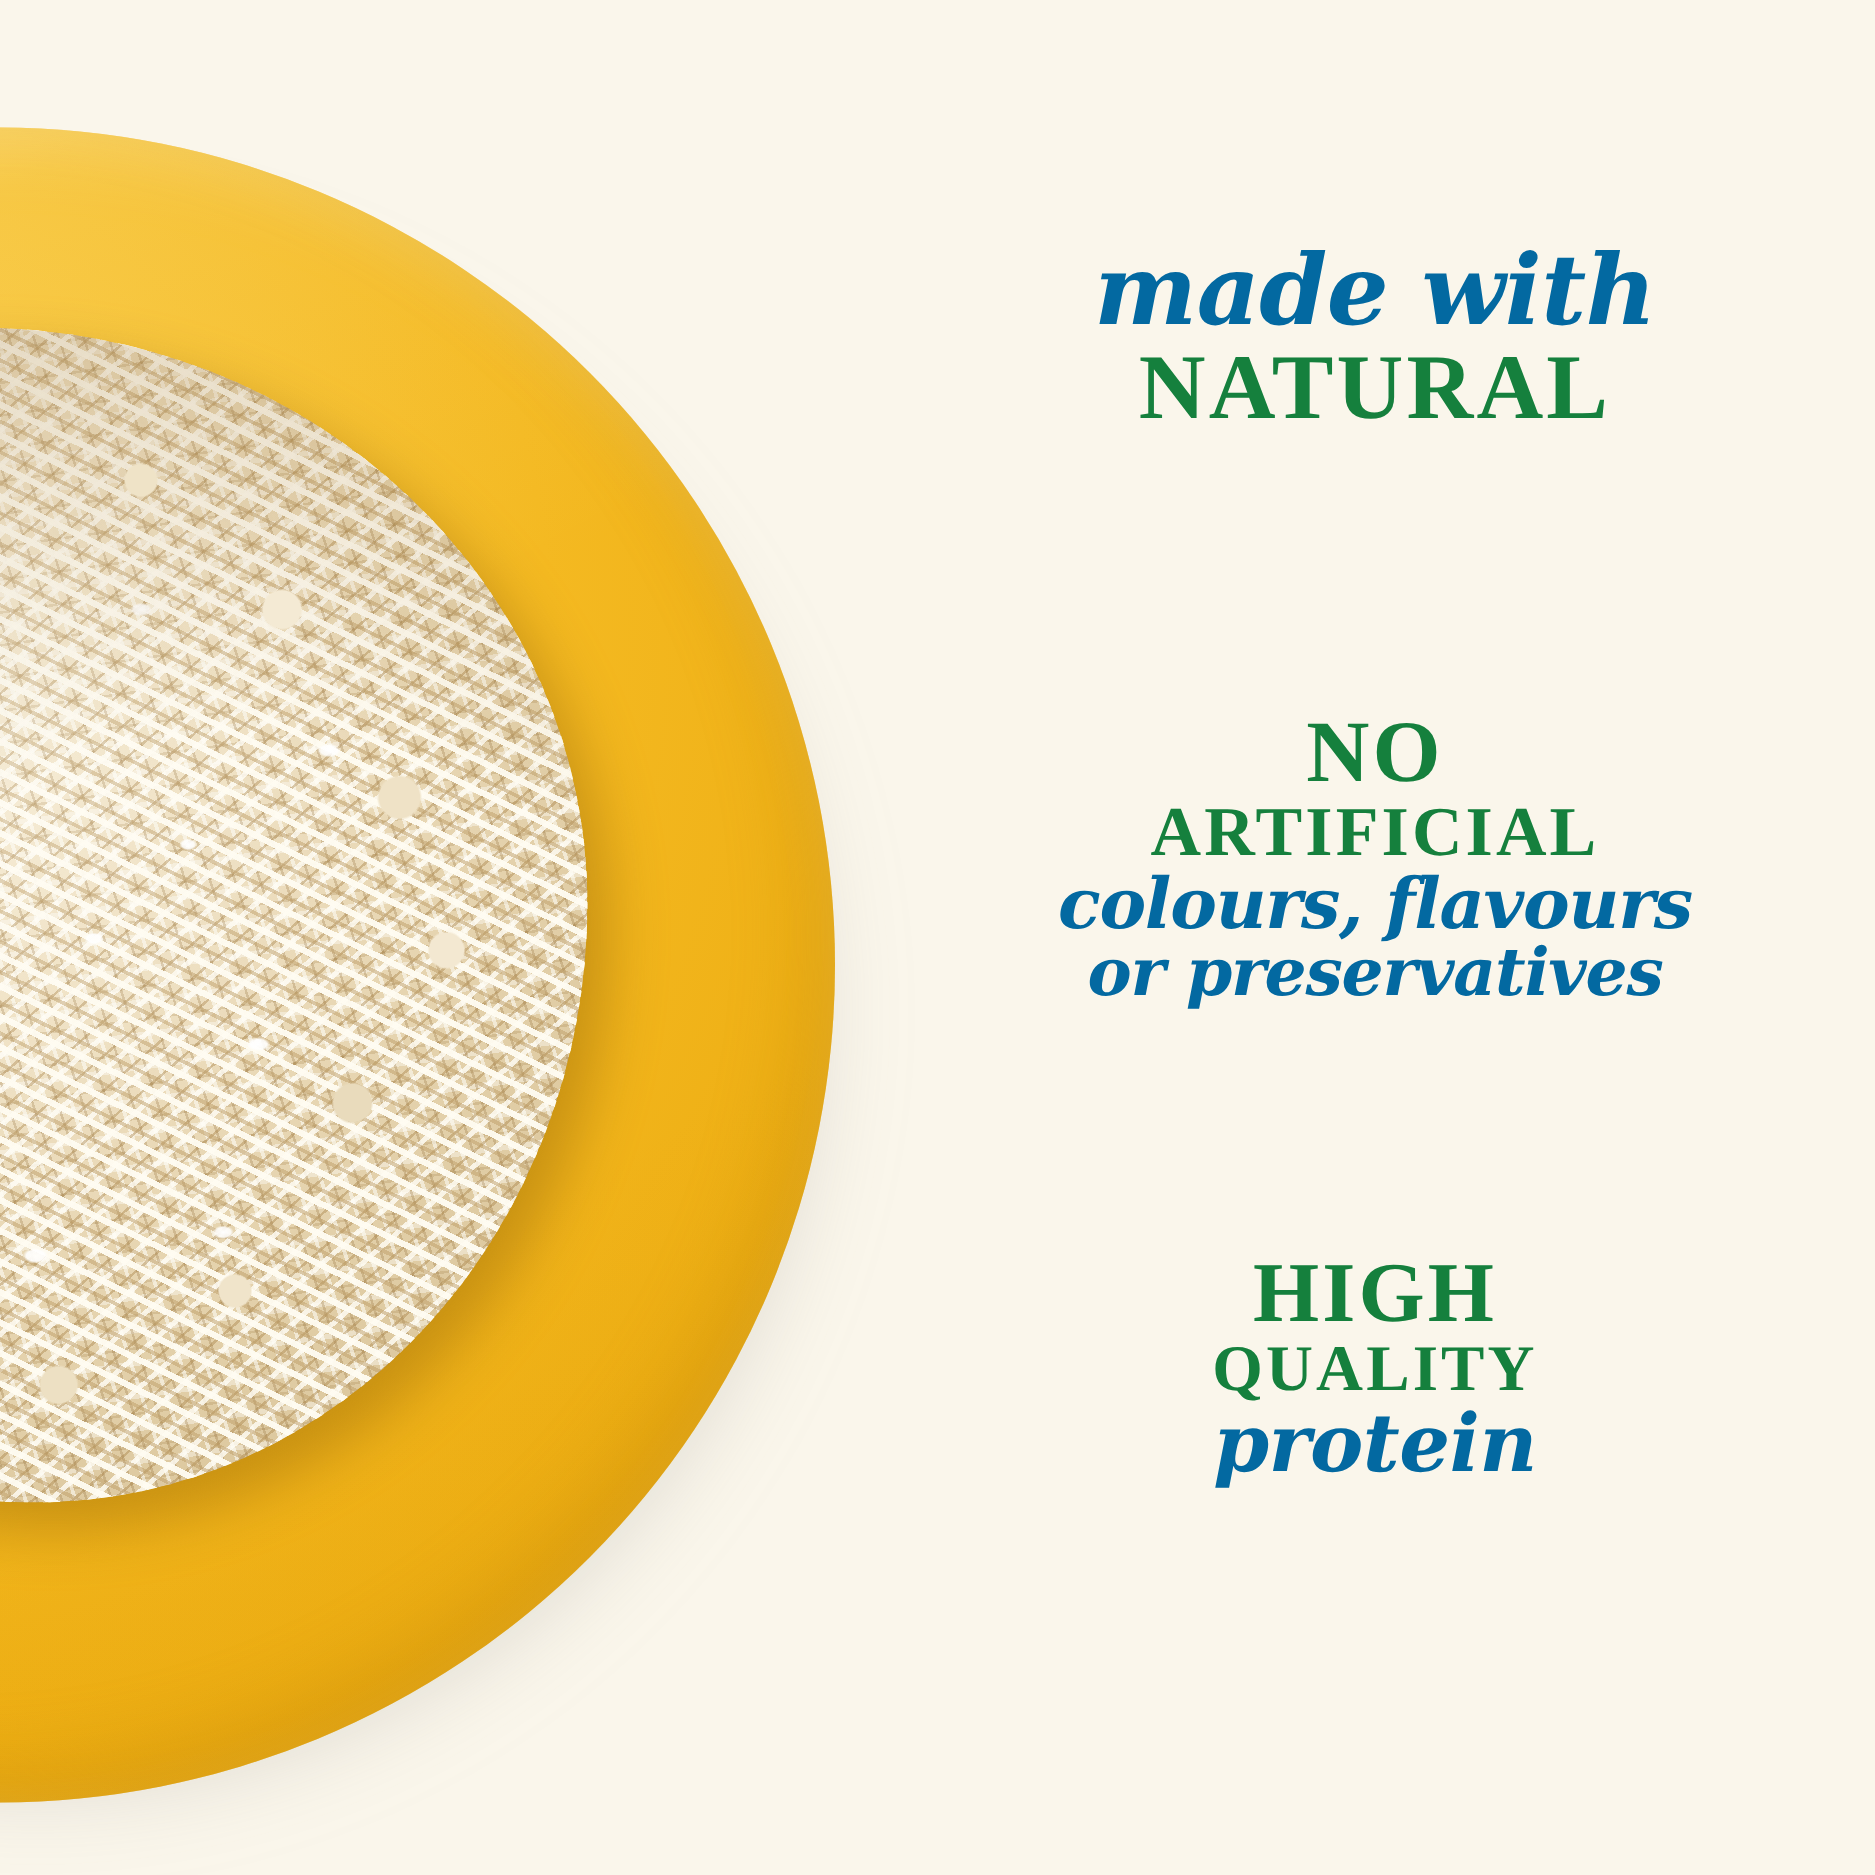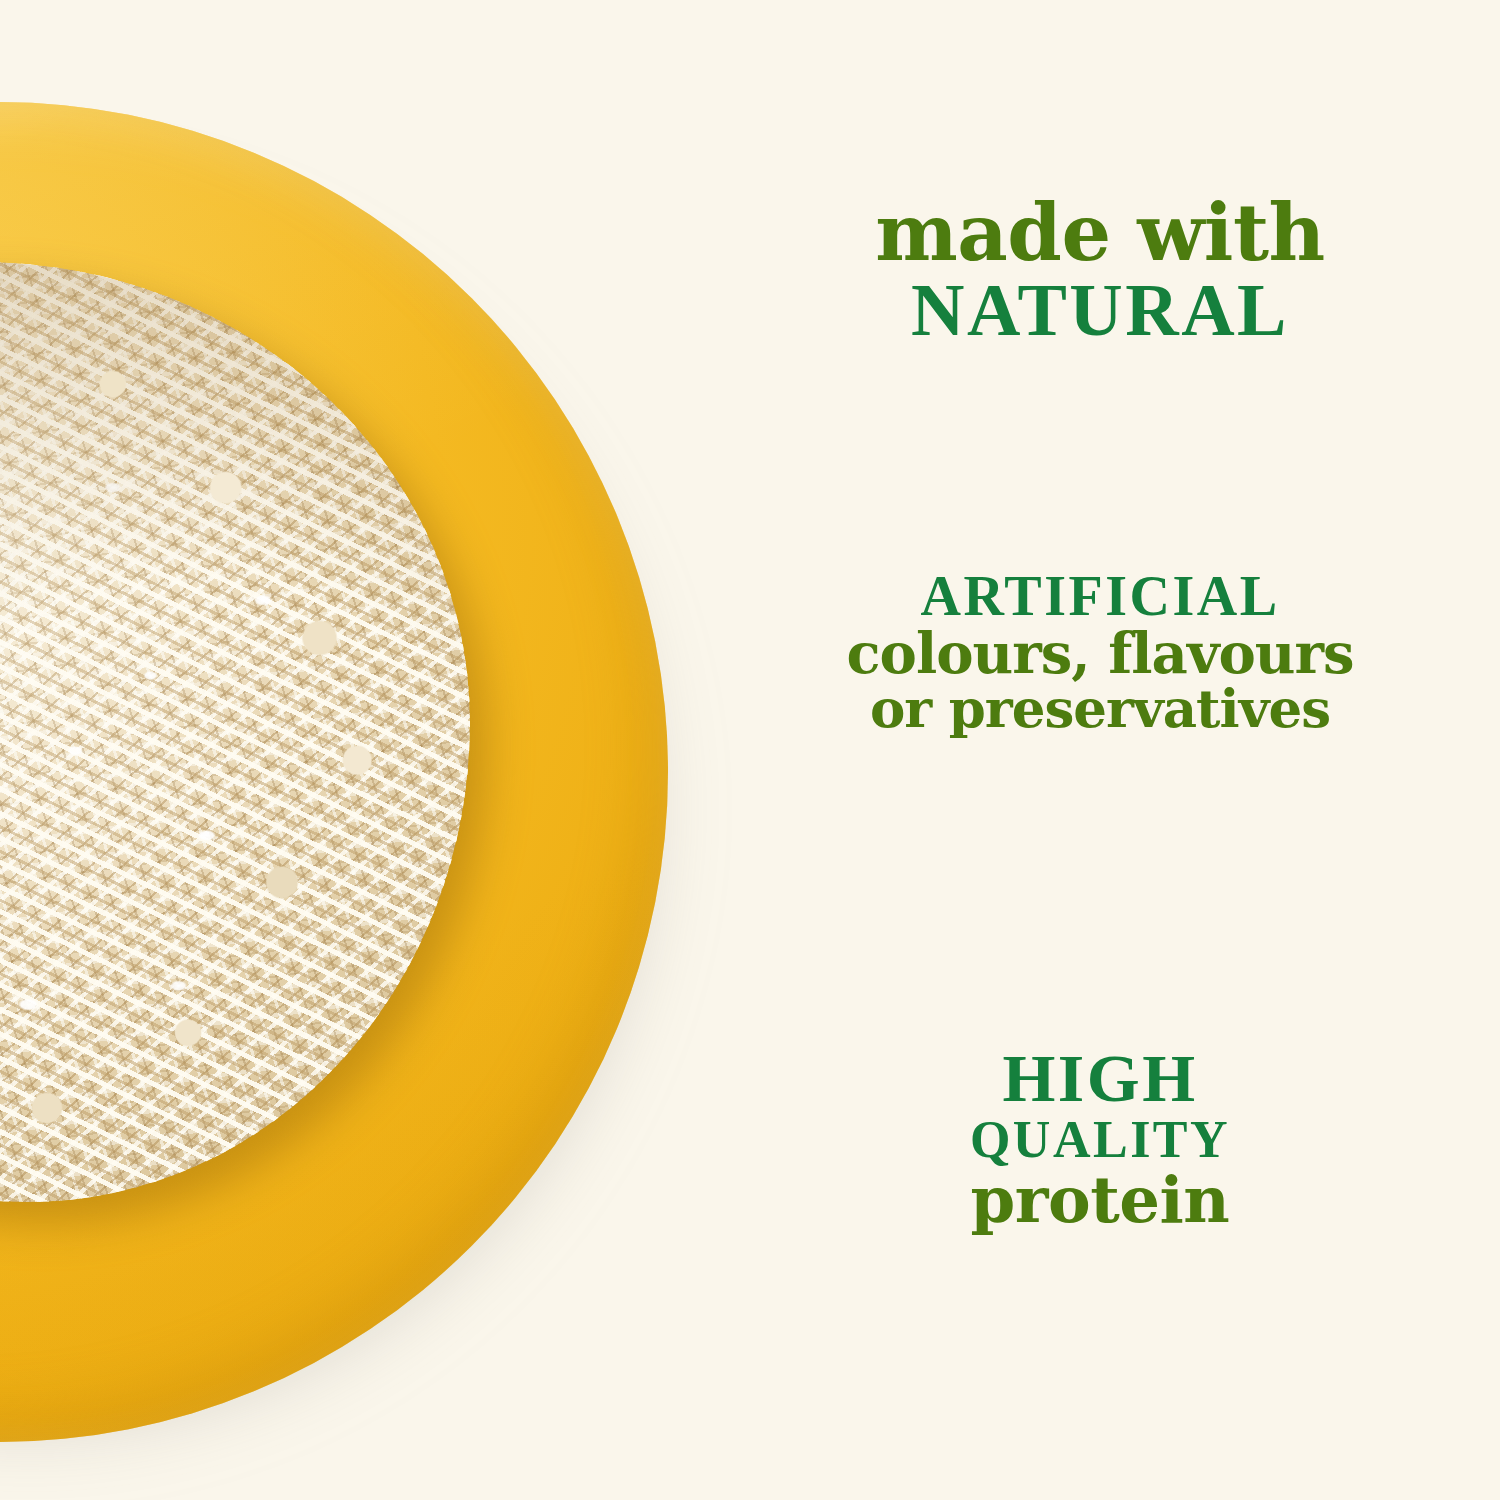--- a/index.html
+++ b/index.html
@@ -188,26 +188,27 @@
   }
   .claim {
     position: absolute;
     left: 0;
     width: 800px;
     text-align: center;
     color: #3B3A33;
   }
   .claim-1 { top: 196px; }
   .claim-2 { top: 568px; }
-  .claim-3 { top: 1000px; margin-top: 44px; }
+  .claim-3 { top: 1000px; }
 
   .line-script {
     font-family: "DejaVu Serif", serif;
+    font-style: italic;
     font-weight: 700;
-    color: #4d7c0f;
+    color: #0369a1;
     letter-spacing: -0.5px;
     white-space: nowrap;
   }
   .line-block {
     font-family: Liberation Serif, serif;
     font-weight: 700;
     color: #15803d;
     letter-spacing: 2.5px;
     white-space: nowrap;
   }
@@ -248,20 +249,21 @@
   </div>
 
   <div class="copy-col">
 
     <div class="claim claim-1">
       <div class="line-script c1-l1">made with</div>
       <div class="line-block c1-l2">NATURAL</div>
     </div>
 
     <div class="claim claim-2">
+      <div class="line-block c2-l1">NO</div>
       <div class="line-block c2-l2">ARTIFICIAL</div>
       <div class="line-script c2-l3">colours, flavours</div>
       <div class="line-script c2-l4">or preservatives</div>
     </div>
 
     <div class="claim claim-3">
       <div class="line-block c3-l1">HIGH</div>
       <div class="line-block c3-l2">QUALITY</div>
       <div class="line-script c3-l3">protein</div>
     </div>

